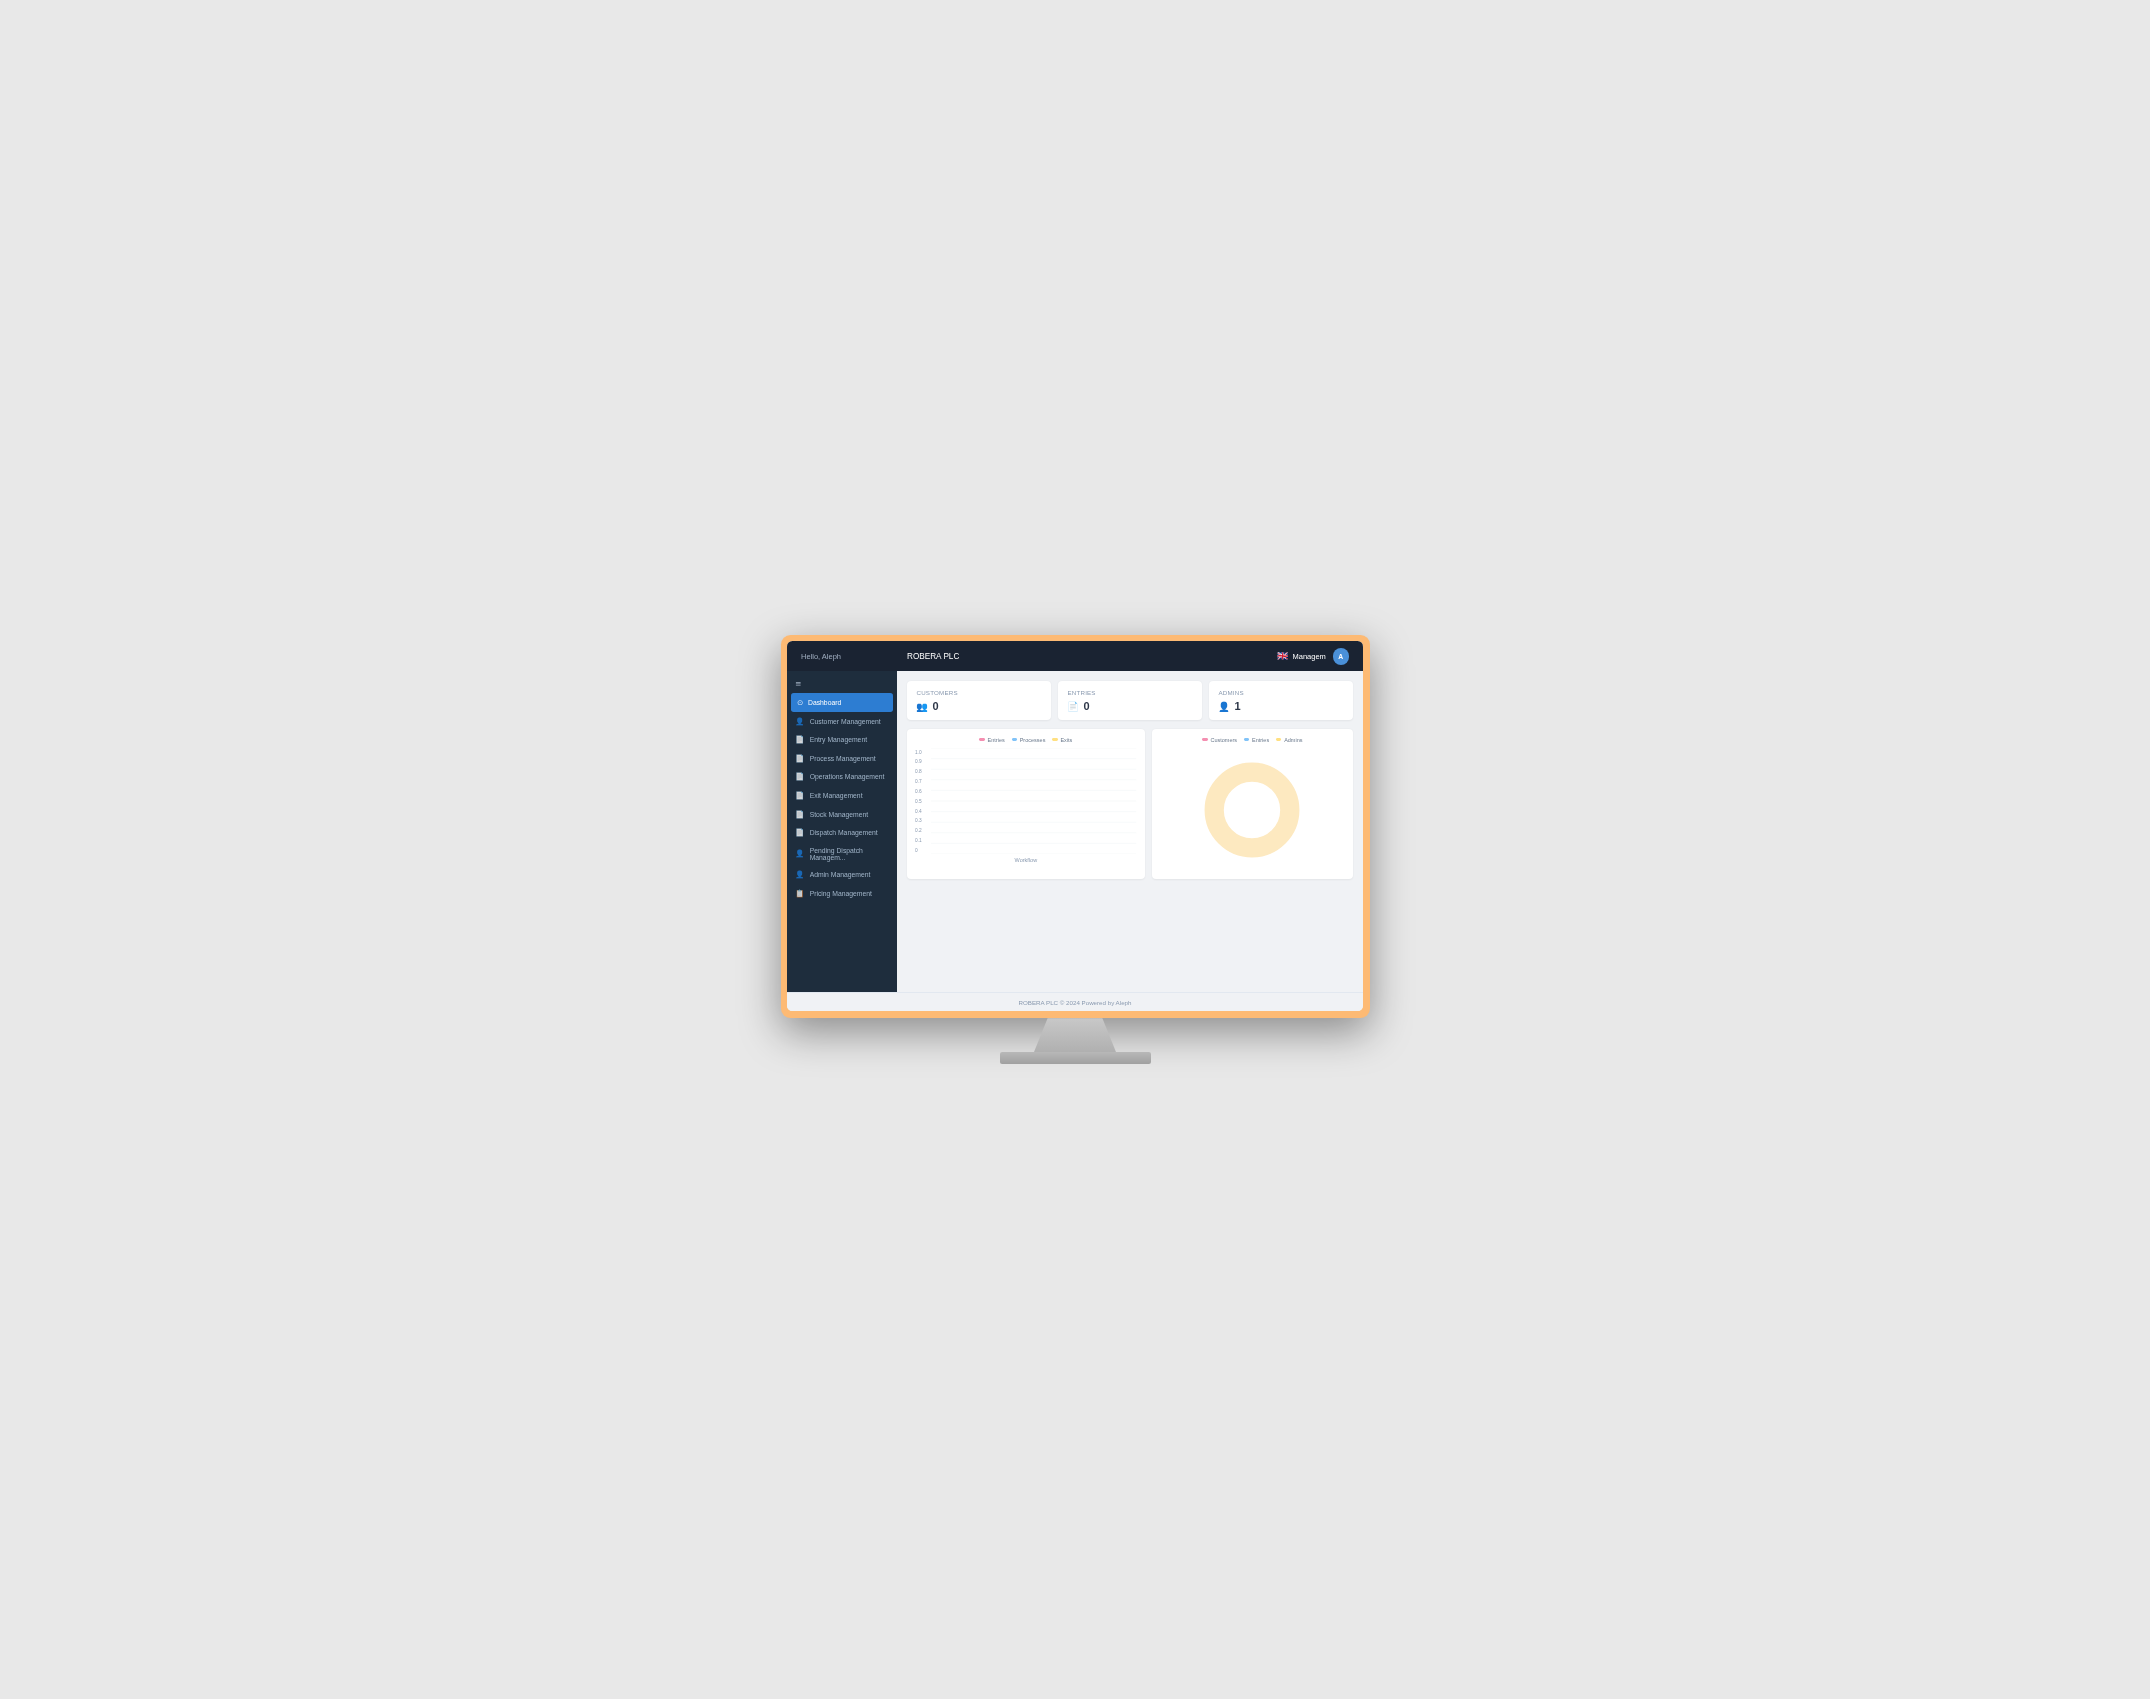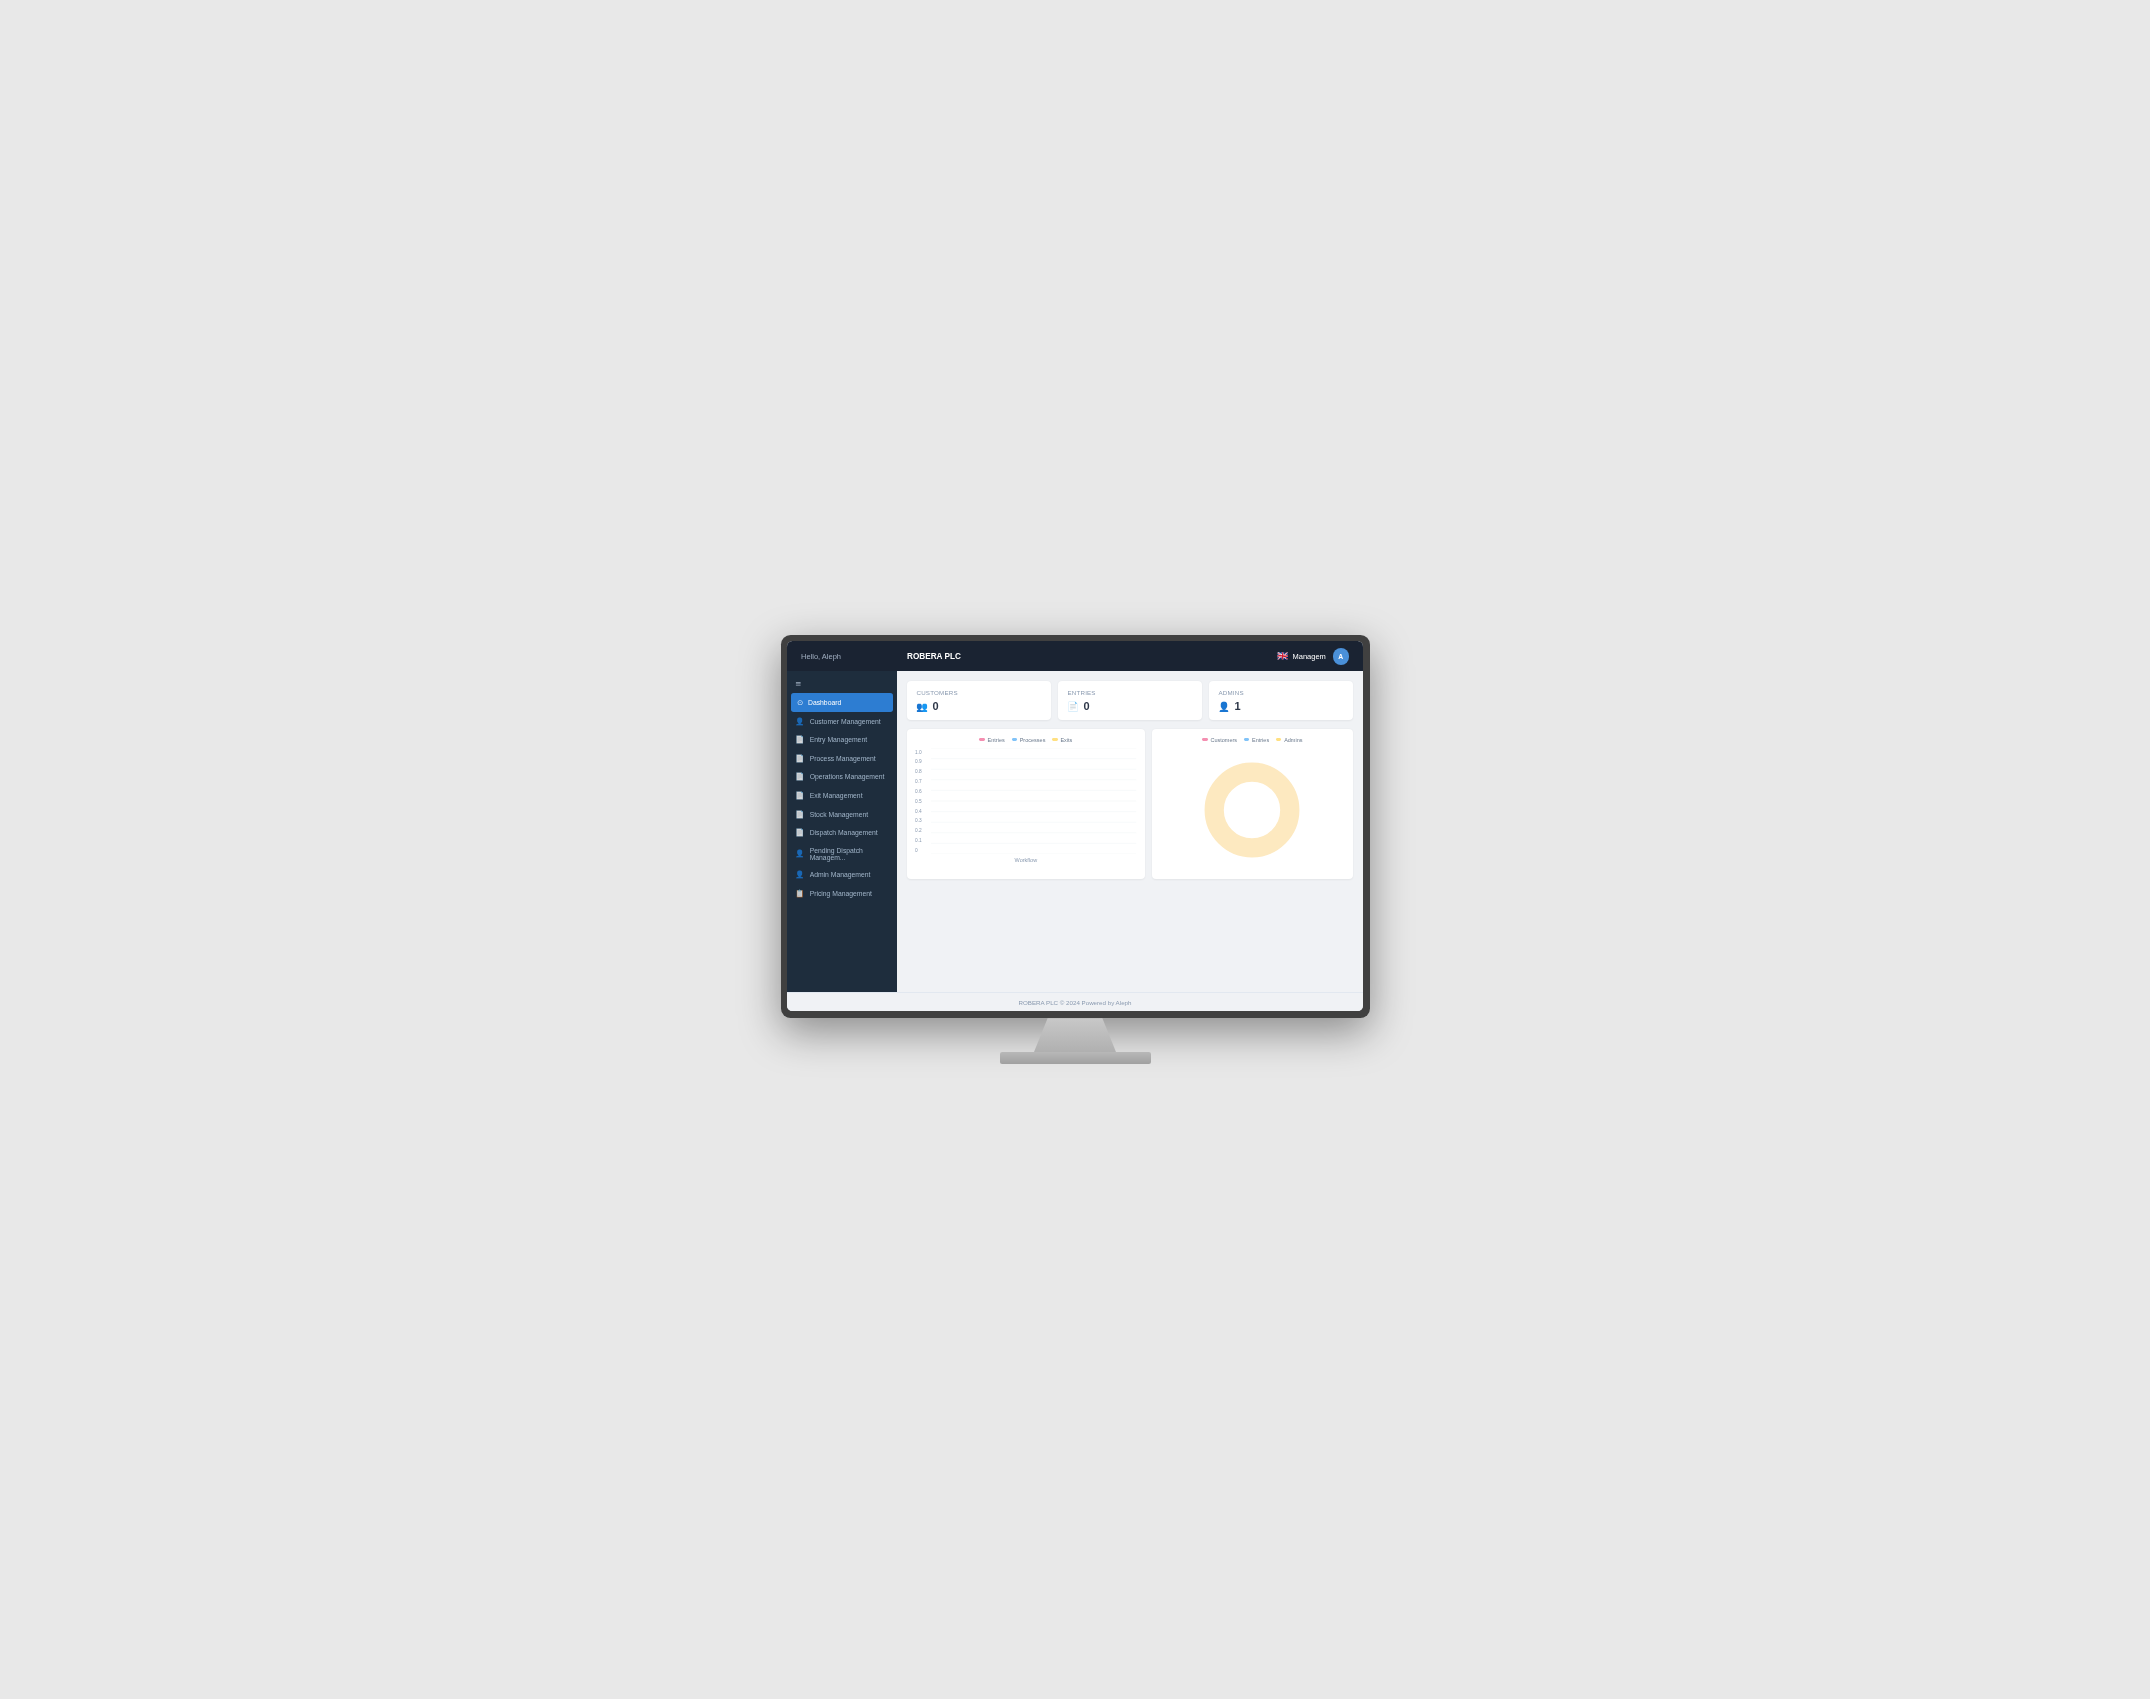--- a/index.html
+++ b/index.html
@@ -12,21 +12,21 @@
       min-height: 100vh;
       padding: 27px;
     }
 
     .monitor-wrapper {
       position: relative;
       width: 589px;
     }
 
     .monitor-screen {
-      background: #404040;
+      background: #fdba74;
       border-radius: 9.6px;
       padding: 6.8px;
       box-shadow: 0 13.7px 41px rgba(0,0,0,0.4);
     }
 
     .screen-inner {
       background: #f0f2f5;
       border-radius: 5.5px;
       overflow: hidden;
       display: flex;
@@ -47,21 +47,21 @@
     .topbar-greeting {
       color: #a0aec0;
       font-size: 7.5px;
       width: 106px;
       flex-shrink: 0;
     }
 
     .topbar-title {
       color: #ffffff;
       font-size: 8.2px;
-      font-weight: 700;
+      font-weight: 400;
       flex: 1;
     }
 
     .topbar-right {
       display: flex;
       align-items: center;
       gap: 6.8px;
     }
 
     .lang-selector {

